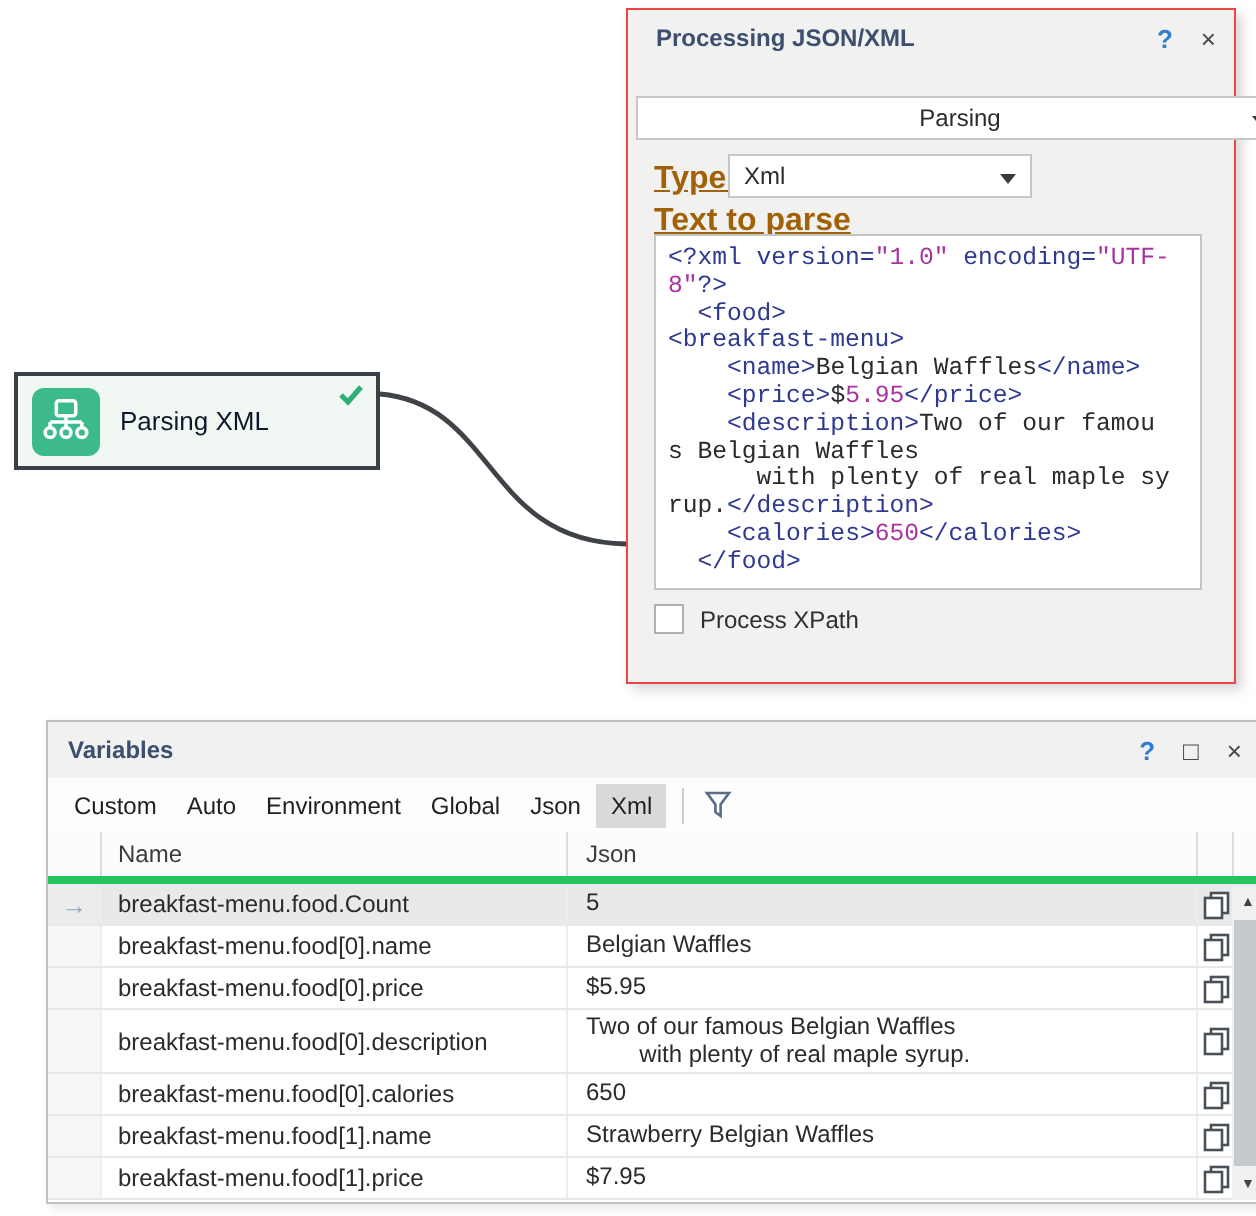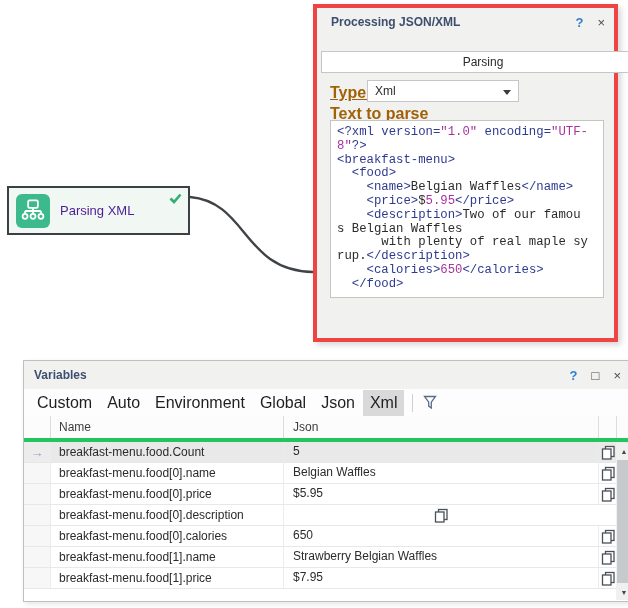--- a/index.html
+++ b/index.html
@@ -5,28 +5,28 @@
   * { box-sizing: border-box; margin: 0; padding: 0; }
   html,body { width: 628px; height: 608px; background: #ffffff;
     font-family: "Liberation Sans", sans-serif; }
   #stage { position: relative; width: 628px; height: 608px; overflow: hidden; background:#fff; }
 
   
   .node { position: absolute; left: 7px; top: 186px; width: 183px; height: 49px;
     background: #f1f8f4; border: 2px solid #3a4046; display: flex; align-items: center; }
   .node-icon { width: 34px; height: 34px; margin-left: 7px; border-radius: 6px;
     background: #3cba8c; flex: 0 0 auto; display:flex; align-items:center; justify-content:center; }
-  .node-label { margin-left: 10px; font-size: 13px; color: #4c1d95; }
+  .node-label { margin-left: 10px; font-size: 13px; color: #0f172a; }
   .node-check { position: absolute; top: 2px; right: 6px; }
 
   #connector { position: absolute; left: 0; top: 0; width: 628px; height: 608px; pointer-events: none; }
 
   
   .dialog { position: absolute; left: 313px; top: 4px; width: 305px; height: 338px;
-    background: #f1f1f0; border: 4px solid #ef4444; box-shadow: 3px 3px 6px rgba(0,0,0,.16); }
+    background: #f1f1f0; border: 1px solid #ef4444; box-shadow: 3px 3px 6px rgba(0,0,0,.16); }
   .dlg-header { height: 28px; display: flex; align-items: center; padding: 0 9px 0 14px; }
   .dlg-title { font-size: 12px; font-weight: bold; color: #3c4f6e; flex: 1; }
   .win-btn { font-size: 13px; color: #4a4a4a; margin-left: 14px; cursor: default; line-height: 1; }
   .win-help { color: #2f7ed2; font-weight: bold; }
   .combo { position: absolute; background: #fff; border: 1px solid #c6c6c6; height: 22px;
     font-size: 12px; color: #2b2b2b; display: flex; align-items: center; }
   .combo .chev { position: absolute; right: 7px; top: 9px; width: 0; height: 0;
     border-left: 4px solid transparent; border-right: 4px solid transparent; border-top: 5px solid #3a3a3a; }
   .combo-action { left: 4px; top: 43px; width: 324px; justify-content: center; }
   .combo-type { left: 50px; top: 72px; width: 152px; padding-left: 7px; }
@@ -43,21 +43,21 @@
   .xpath-row { position: absolute; left: 13px; top: 297px; display: flex; align-items: center; }
   .checkbox { width: 15px; height: 15px; background: #fff; border: 1px solid #b0b0b0; }
   .xpath-lbl { margin-left: 8px; font-size: 12px; color: #2f2f2f; }
 
   
   .vars { position: absolute; left: 23px; top: 360px; width: 611px; height: 242px;
     background: #fff; border: 1px solid #c0c0c0; box-shadow: 2px 2px 5px rgba(0,0,0,.10); }
   .vars-header { height: 28px; background: #f1f1f0; display: flex; align-items: center; padding: 0 12px 0 10px; }
   .vars-title { font-size: 12px; font-weight: bold; color: #3c4f6e; flex: 1; }
   .tabs-row { height: 27px; display: flex; align-items: center; padding-left: 6px; background: #fdfdfd; }
-  .tab { font-size: 16px; color: #1f1f1f; padding: 4px 7px; margin-right: 1px; cursor: default; }
+  .tab { font-size: 12px; color: #1f1f1f; padding: 4px 7px; margin-right: 1px; cursor: default; }
   .tab.active { background: #d9d9d9; }
   .tabs-sep { width: 1px; height: 18px; background: #cfcfcf; margin: 0 9px 0 7px; }
   .grid { position: absolute; left: 0; top: 55px; right: 0; bottom: 0; overflow: hidden; }
   .ghead, .vrow { display: grid; grid-template-columns: 27px 233px 315px 18px; }
   .ghead { height: 26px; border-bottom: 4px solid #22c55e; background: #fcfcfc; }
   .ghead .cell { border-right: 1px solid #dcdcdc; display: flex; align-items: center;
     font-size: 12px; color: #3c3c3c; }
   .ghead .name { padding-left: 8px; }
   .ghead .value { padding-left: 9px; }
   .vrow { min-height: 21px; border-bottom: 1px solid #e8e8e8; background: #fff; }
@@ -123,32 +123,36 @@
     <div class="combo combo-type">
       <span>Xml</span>
       <span class="chev"></span>
     </div>
 
     <span class="lbl-underline lbl-ttp">Text to parse</span>
 
     <div class="codebox">
         <div class="code-line"><span class="tok-tag">&lt;?xml version=</span><span class="tok-val">"1.0"</span><span class="tok-tag"> encoding=</span><span class="tok-val">"UTF-</span></div>
         <div class="code-line"><span class="tok-val">8"</span><span class="tok-tag">?&gt;</span></div>
+        <div class="code-line"><span class="tok-plain">  </span><span class="tok-tag">&lt;food&gt;</span></div>
         <div class="code-line"><span class="tok-tag">&lt;breakfast-menu&gt;</span></div>
-        <div class="code-line"><span class="tok-plain">  </span><span class="tok-tag">&lt;food&gt;</span></div>
         <div class="code-line"><span class="tok-plain">    </span><span class="tok-tag">&lt;name&gt;</span><span class="tok-plain">Belgian Waffles</span><span class="tok-tag">&lt;/name&gt;</span></div>
         <div class="code-line"><span class="tok-plain">    </span><span class="tok-tag">&lt;price&gt;</span><span class="tok-plain">$</span><span class="tok-val">5.95</span><span class="tok-tag">&lt;/price&gt;</span></div>
         <div class="code-line"><span class="tok-plain">    </span><span class="tok-tag">&lt;description&gt;</span><span class="tok-plain">Two of our famou</span></div>
         <div class="code-line"><span class="tok-plain">s Belgian Waffles</span></div>
         <div class="code-line"><span class="tok-plain">      with plenty of real maple sy</span></div>
         <div class="code-line"><span class="tok-plain">rup.</span><span class="tok-tag">&lt;/description&gt;</span></div>
         <div class="code-line"><span class="tok-plain">    </span><span class="tok-tag">&lt;calories&gt;</span><span class="tok-val">650</span><span class="tok-tag">&lt;/calories&gt;</span></div>
         <div class="code-line"><span class="tok-plain">  </span><span class="tok-tag">&lt;/food&gt;</span></div>
       </div>
 
+    <div class="xpath-row">
+      <div class="checkbox"></div>
+      <span class="xpath-lbl">Process XPath</span>
+    </div>
   </div>
 
   <div class="vars">
     <div class="vars-header">
       <span class="vars-title">Variables</span>
       <span class="win-btn win-help">?</span>
       <span class="win-btn">□</span>
       <span class="win-btn">×</span>
     </div>
 
@@ -208,20 +212,22 @@
             <div class="cell copy">
   <svg width="15" height="15" viewBox="0 0 15 15">
     <rect x="4.5" y="1.5" width="8.5" height="10" fill="#ffffff" stroke="#4a5058" stroke-width="1.3"></rect>
     <rect x="1.5" y="4" width="8.5" height="10" fill="#ffffff" stroke="#4a5058" stroke-width="1.3"></rect>
   </svg>
 </div>
           </div>
           <div class="vrow">
             <div class="cell gutter"></div>
             <div class="cell name">breakfast-menu.food[0].description</div>
+            <div class="cell value">Two of our famous Belgian Waffles
+        with plenty of real maple syrup.</div>
             <div class="cell copy">
   <svg width="15" height="15" viewBox="0 0 15 15">
     <rect x="4.5" y="1.5" width="8.5" height="10" fill="#ffffff" stroke="#4a5058" stroke-width="1.3"></rect>
     <rect x="1.5" y="4" width="8.5" height="10" fill="#ffffff" stroke="#4a5058" stroke-width="1.3"></rect>
   </svg>
 </div>
           </div>
           <div class="vrow">
             <div class="cell gutter"></div>
             <div class="cell name">breakfast-menu.food[0].calories</div>

